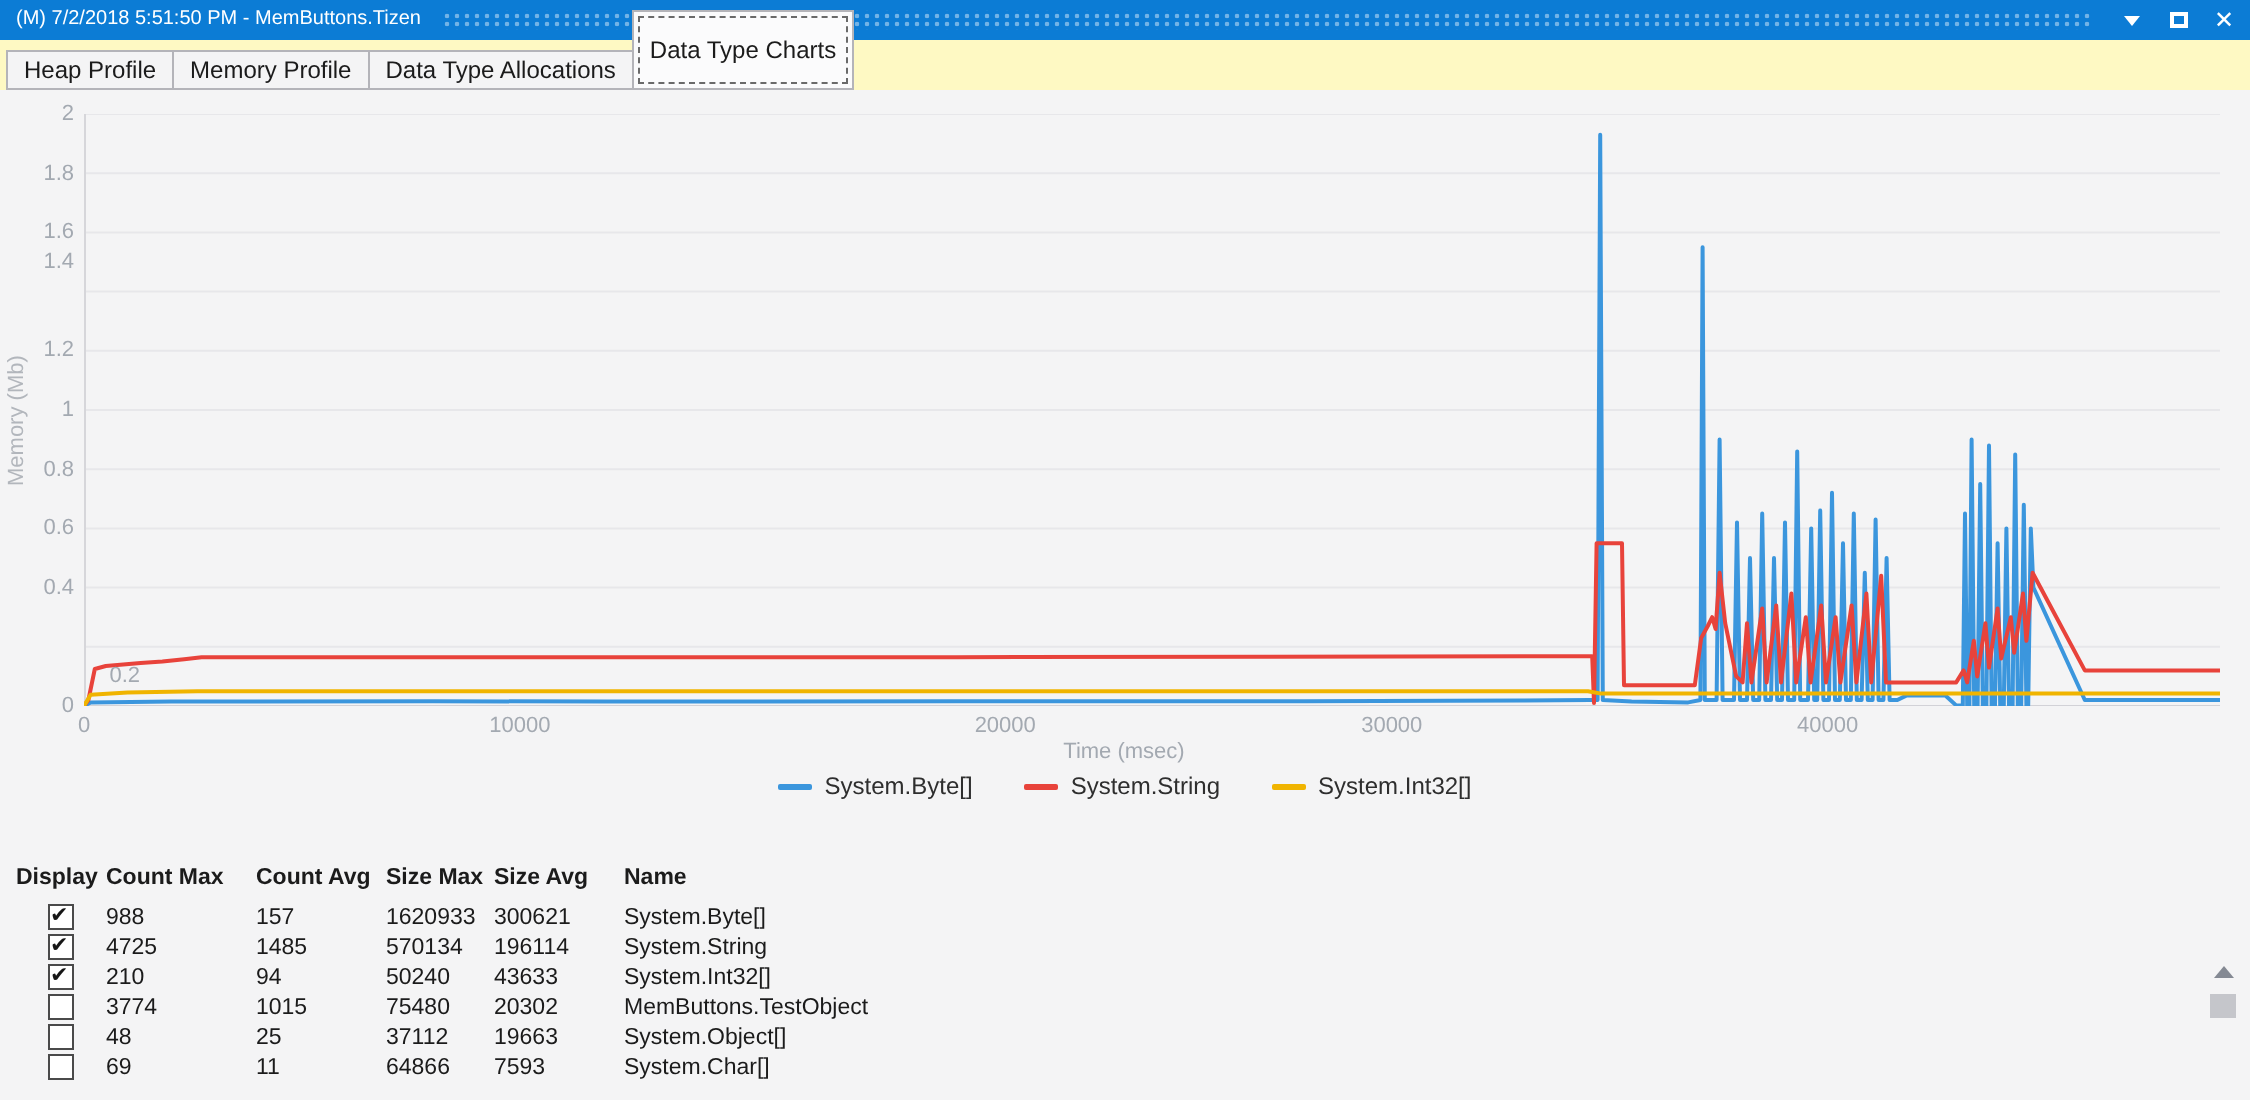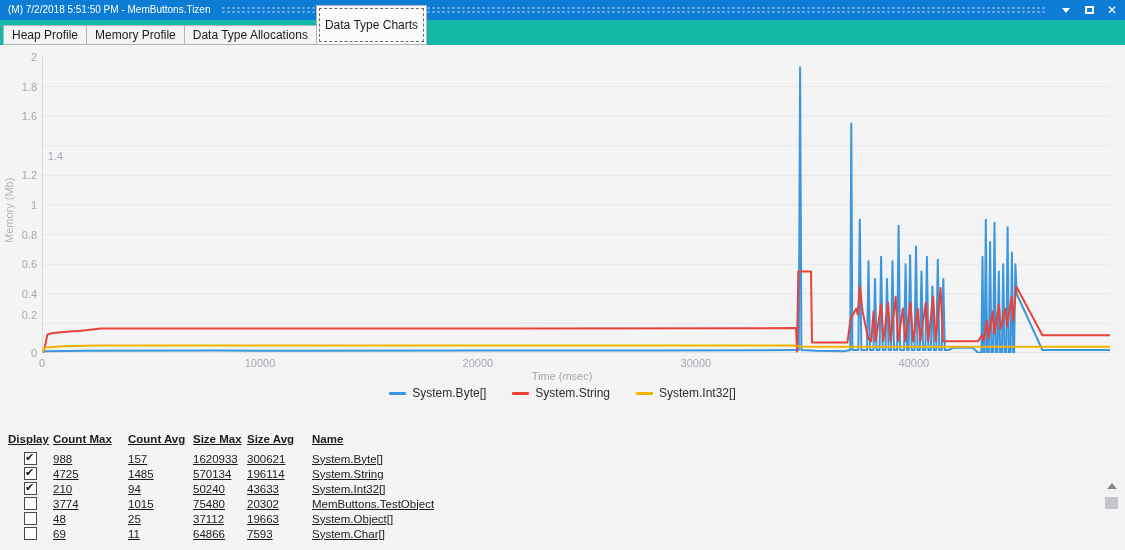--- a/index.html
+++ b/index.html
@@ -21,21 +21,21 @@
     background-size:5px 4px;background-position:0 1px;
   }
   .controls{display:flex;align-items:center;gap:9px;}
   .ctrl{width:14px;height:14px;display:flex;align-items:center;justify-content:center;
         color:#fff;font-size:10px;cursor:default;}
   .ctrl .tri{width:0;height:0;border-left:4px solid transparent;border-right:4px solid transparent;
              border-top:5px solid #fff;}
   .ctrl .maxbox{width:9px;height:8px;border:2px solid #fff;box-sizing:border-box;}
   .ctrl.close{font-size:12px;}
   
-  .tabbar{height:25px;display:flex;align-items:flex-end;padding-left:3px;background:#14b8a6;}
+  .tabbar{height:25px;display:flex;align-items:flex-end;padding-left:3px;background:#fef9c3;}
   .tab{
     height:20px;box-sizing:border-box;border:1px solid #b4b4b9;margin-left:-1px;
     padding:0 8px;font-size:12px;color:#1b1b1b;display:flex;align-items:center;
     background:#f4f4f5;white-space:nowrap;
   }
   .tab:first-child{margin-left:0;}
   .tab.active{
     height:40px;background:#fbfbfc;position:relative;z-index:2;
     outline:1px dashed #6a6a6a;outline-offset:-4px;
   }
@@ -60,21 +60,21 @@
     display:flex;justify-content:center;align-items:center;gap:26px;
   }
   .legend-item{display:flex;align-items:center;gap:6px;font-size:12px;color:#2e2e2e;}
   .legend-dash{width:17px;height:3px;border-radius:1px;display:inline-block;}
   
   .table-section{position:relative;height:150px;background:#f4f4f5;}
   .ttable{margin:30px 0 0 8px;font-size:11.5px;color:#1b1b1b;}
   .thead,.trow{display:grid;grid-template-columns:45px 75px 65px 54px 65px 280px;align-items:center;}
   .thead{font-weight:bold;height:16px;margin-bottom:4px;}
   .trow{height:15px;}
-  .tcell{white-space:nowrap;text-decoration:underline;}
+  .tcell{white-space:nowrap;}
   .cbcell{display:flex;justify-content:center;}
   .cb{width:11px;height:11px;border:1px solid #4a4a4a;background:#fff;display:inline-block;
       position:relative;}
   .cb.checked::after{
     content:"\2714";position:absolute;left:0px;top:-2px;font-size:11px;color:#161616;
     font-family:"DejaVu Sans",sans-serif;
   }
   
   .vscroll{position:absolute;right:5px;top:52px;width:17px;}
   .sb-up,.sb-down{width:0;height:0;margin:0 auto;}
@@ -119,35 +119,35 @@
       <line x1="0" x2="1068" y1="59.2" y2="59.2" stroke="#e7e7ea" stroke-width="1"></line>
       <line x1="0" x2="1068" y1="29.6" y2="29.6" stroke="#e7e7ea" stroke-width="1"></line>
       <line x1="0" x2="1068" y1="0.0" y2="0.0" stroke="#e7e7ea" stroke-width="1"></line>
       <line x1="0.5" x2="0.5" y1="0" y2="296" stroke="#d6d6da"></line>
       <polyline points="0.0,296.0 3.3,294.2 43.6,293.8 174.4,293.6 261.6,293.8 435.9,293.6 610.3,293.6 719.3,293.3 753.0,293.0 756.8,293.0 758.1,10.4 759.4,293.0 773.8,293.8 802.1,294.2 808.2,293.0 809.3,66.6 810.4,293.0 816.3,293.0 817.8,162.8 819.3,293.0 825.0,293.0 826.5,204.2 828.0,293.0 831.5,293.0 833.0,222.0 834.6,293.0 837.6,293.0 839.1,199.8 840.7,293.0 843.5,293.0 845.0,222.0 846.6,293.0 849.0,293.0 850.5,204.2 852.0,293.0 855.1,293.0 856.6,168.7 858.1,293.0 862.0,293.0 863.6,207.2 865.1,293.0 866.6,293.0 868.1,198.3 869.7,293.0 872.5,293.0 874.0,189.4 875.5,293.0 877.9,293.0 879.5,214.6 881.0,293.0 883.4,293.0 884.9,199.8 886.4,293.0 888.8,293.0 890.4,229.4 891.9,293.0 894.3,293.0 895.8,202.8 897.3,293.0 899.7,293.0 901.3,222.0 902.8,293.0 906.7,293.0 911.1,290.8 930.7,290.8 936.1,295.7 939.4,295.7 940.5,199.8 941.6,295.7 942.7,295.7 943.8,162.8 945.1,295.7 946.8,295.7 948.1,185.0 949.4,295.7 951.2,295.7 952.5,165.8 953.8,295.7 955.5,295.7 956.8,214.6 958.1,295.7 959.9,295.7 961.2,207.2 962.5,295.7 964.3,295.7 965.6,170.2 966.9,295.7 968.6,295.7 969.9,195.4 971.2,295.7 972.1,295.7 973.4,207.2 974.7,236.8 1000.4,293.0 1068.0,293.0" fill="none" stroke="#3b96dd" stroke-width="2" stroke-linejoin="round"></polyline>
       <polyline points="0.0,296.0 2.2,293.0 5.4,277.5 10.9,276.0 19.6,275.3 28.3,274.5 39.2,273.8 50.1,272.6 58.8,271.6 435.9,271.6 754.1,271.1 755.0,294.5 756.3,214.6 769.0,214.6 770.0,285.6 805.4,285.6 808.6,262.0 811.9,256.0 814.1,251.6 815.8,257.5 817.8,229.4 820.6,254.6 826.1,281.2 829.3,284.2 831.5,254.6 833.7,284.2 839.1,247.2 841.3,284.2 846.1,245.7 848.5,284.2 853.7,239.8 856.1,284.2 860.9,251.6 863.3,284.2 868.6,245.7 871.0,284.2 875.8,251.6 878.2,284.2 883.8,245.7 886.2,284.2 891.2,239.8 893.6,284.2 898.6,230.9 901.0,284.2 936.1,284.2 939.8,278.2 941.6,284.2 944.9,263.4 946.6,281.2 950.7,254.6 952.5,276.8 956.8,247.2 958.6,272.3 963.4,251.6 965.1,269.4 969.5,239.8 971.2,263.4 974.3,229.4 1000.4,278.2 1068.0,278.2" fill="none" stroke="#e8433b" stroke-width="2" stroke-linejoin="round"></polyline>
       <polyline points="0.0,296.0 3.3,290.4 21.8,289.3 56.7,288.6 752.0,288.6 758.5,289.8 1068.0,289.8" fill="none" stroke="#f0b400" stroke-width="2" stroke-linejoin="round"></polyline>
     </svg>
   <div id="yticks">
       <div class="ytick" style="top: 302px;">0</div>
-      <div class="ytick" style="top: 264px;">0.2</div>
+      <div class="ytick" style="top: 287px; padding-left: 33px;">0.2</div>
       <div class="ytick" style="top: 242.8px;">0.4</div>
       <div class="ytick" style="top: 213.2px;">0.6</div>
       <div class="ytick" style="top: 183.6px;">0.8</div>
       <div class="ytick" style="top: 154px;">1</div>
       <div class="ytick" style="top: 124.4px;">1.2</div>
-      <div class="ytick" style="top: 105px; margin-left: 26px;">1.4</div>
+      <div class="ytick" style="top: 80px;">1.4</div>
       <div class="ytick" style="top: 65.2px;">1.6</div>
       <div class="ytick" style="top: 35.6px;">1.8</div>
       <div class="ytick" style="top: 6px;">2</div>
     </div>
   <div id="xticks">
       <div class="xtick" style="left: 2px;">0</div>
       <div class="xtick" style="left: 219.959px;">10000</div>
-      <div class="xtick" style="left: 437.918px;">20000</div>
+      <div class="xtick" style="left: 437.918px; text-align: right;">20000</div>
       <div class="xtick" style="left: 655.878px;">30000</div>
       <div class="xtick" style="left: 873.837px;">40000</div>
     </div>
   <div class="ylabel">Memory (Mb)</div>
   <div class="xlabel">Time (msec)</div>
   <div class="legend">
       <div class="legend-item">
         <span class="legend-dash" style="background: rgb(59, 150, 221);"></span>
         <span>System.Byte[]</span>
       </div>

